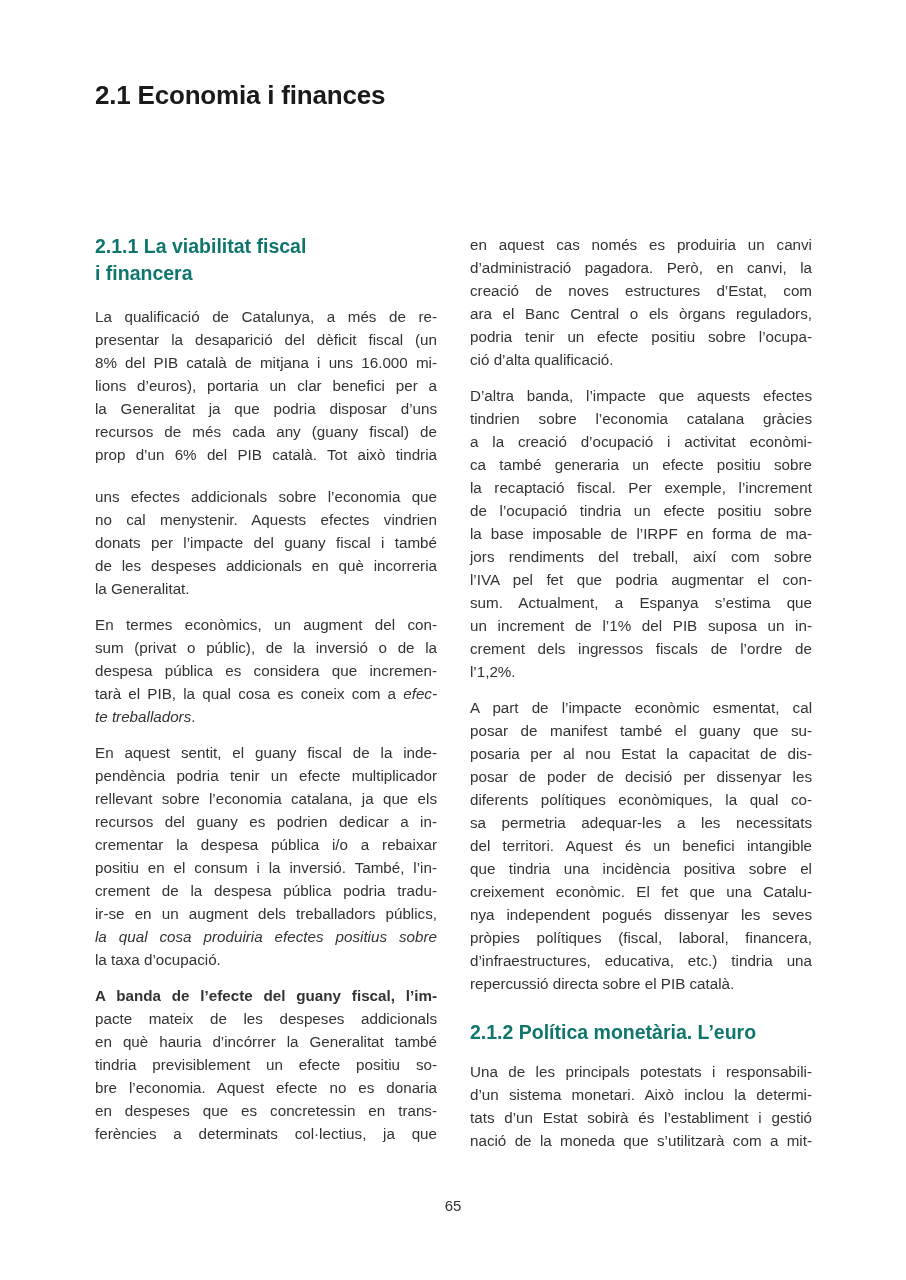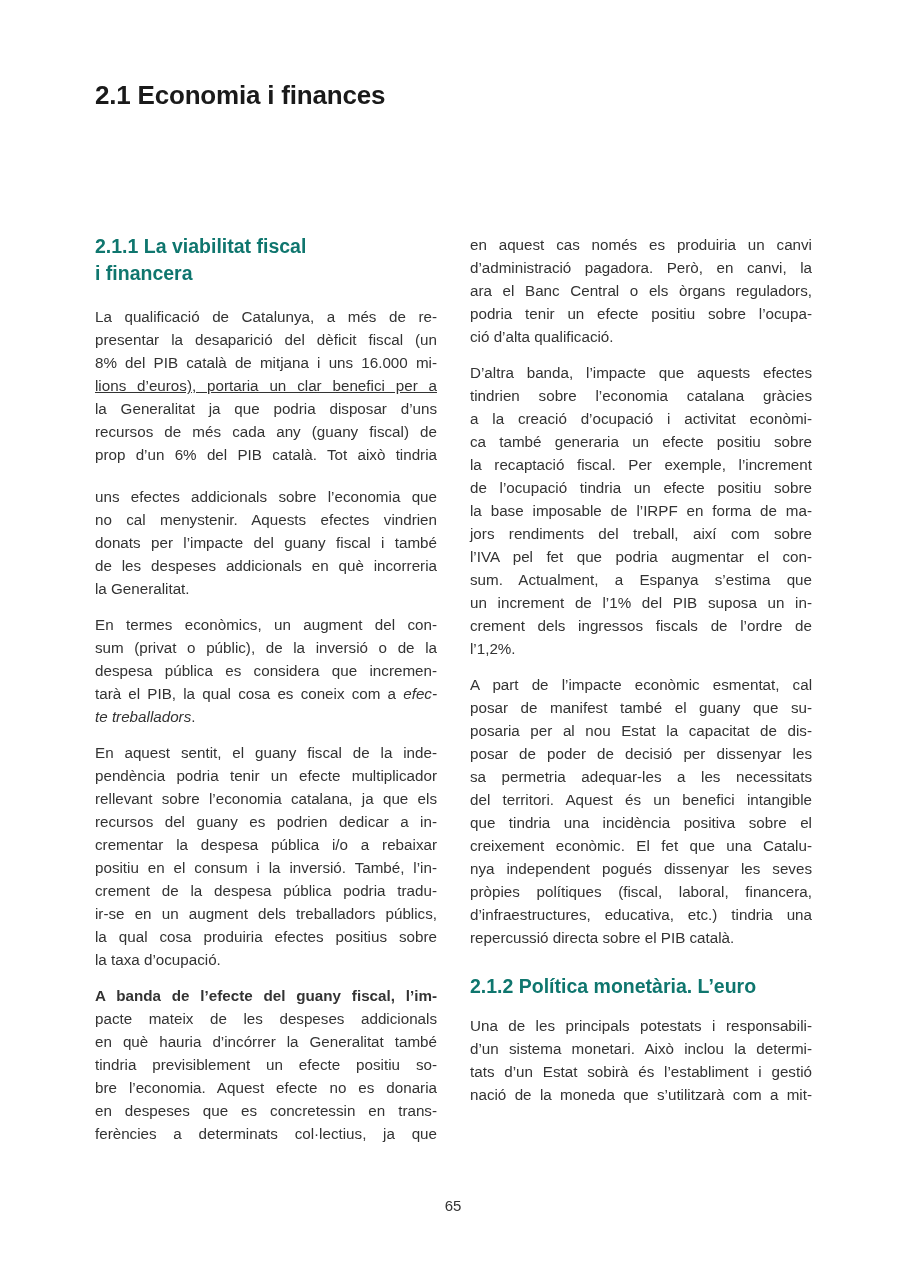--- a/index.html
+++ b/index.html
@@ -26,21 +26,21 @@
 <div class="col left">
   <div style="margin-bottom:18px;">
     <div class="h2">2.1.1  La viabilitat fiscal</div>
     <div class="h2">i financera</div>
   </div>
 
   <div class="para" style="margin-bottom:13px;">
     <div class="line" style="white-space: normal;">La qualificació de Catalunya, a més de re-</div>
     <div class="line" style="white-space: normal;">presentar la desaparició del dèficit fiscal (un</div>
     <div class="line" style="white-space: normal;">8% del PIB català de mitjana i uns 16.000 mi-</div>
-    <div class="line" style="white-space: normal; text-decoration: underline;">lions d’euros), portaria un clar benefici per a</div>
+    <div class="line" style="white-space: normal;">lions d’euros), portaria un clar benefici per a</div>
     <div class="line" style="white-space: normal;">la Generalitat ja que podria disposar d’uns</div>
     <div class="line" style="white-space: normal;">recursos de més cada any (guany fiscal) de</div>
     <div class="line" style="white-space: normal;">prop d’un 6% del PIB català. Tot això tindria</div>
     <div class="line" style="white-space: normal; margin-top: 19px;">uns efectes addicionals sobre l’economia que</div>
     <div class="line" style="white-space: normal;">no cal menystenir. Aquests efectes vindrien</div>
     <div class="line" style="white-space: normal;">donats per l’impacte del guany fiscal i també</div>
     <div class="line" style="white-space: normal;">de les despeses addicionals en què incorreria</div>
     <div class="line last" style="white-space: normal;">la Generalitat.</div>
   </div>
 
@@ -54,39 +54,40 @@
 
   <div class="para" style="margin-bottom:13px;">
     <div class="line" style="white-space: normal;">En aquest sentit, el guany fiscal de la inde-</div>
     <div class="line" style="white-space: normal;">pendència podria tenir un efecte multiplicador</div>
     <div class="line" style="white-space: normal;">rellevant sobre l’economia catalana, ja que els</div>
     <div class="line" style="white-space: normal;">recursos del guany es podrien dedicar a in-</div>
     <div class="line" style="white-space: normal;">crementar la despesa pública i/o a rebaixar</div>
     <div class="line" style="white-space: normal;">positiu en el consum i la inversió. També, l’in-</div>
     <div class="line" style="white-space: normal;">crement de la despesa pública podria tradu-</div>
     <div class="line" style="white-space: normal;">ir-se en un augment dels treballadors públics,</div>
-    <div class="line" style="white-space: normal;">la qual cosa produiria efectes positius sobre</div>
+    <div class="line" style="white-space: normal; font-style: italic;">la qual cosa produiria efectes positius sobre</div>
     <div class="line last" style="white-space: normal;">la taxa d’ocupació.</div>
   </div>
 
   <div class="para">
     <div class="line" style="white-space: normal; font-weight: bold;">A banda de l’efecte del guany fiscal, l’im-</div>
     <div class="line" style="white-space: normal;">pacte mateix de les despeses addicionals</div>
     <div class="line" style="white-space: normal;">en què hauria d’incórrer la Generalitat també</div>
     <div class="line" style="white-space: normal;">tindria previsiblement un efecte positiu so-</div>
     <div class="line" style="white-space: normal;">bre l’economia. Aquest efecte no es donaria</div>
     <div class="line" style="white-space: normal;">en despeses que es concretessin en trans-</div>
     <div class="line" style="white-space: normal;">ferències a determinats col·lectius, ja que</div>
   </div>
 </div>
 
 <div class="col right">
   <div class="para" style="margin-bottom:13px;">
     <div class="line" style="white-space: normal;">en aquest cas només es produiria un canvi</div>
     <div class="line" style="white-space: normal;">d’administració pagadora. Però, en canvi, la</div>
+    <div class="line" style="white-space: normal;">creació de noves estructures d’Estat, com</div>
     <div class="line" style="white-space: normal;">ara el Banc Central o els òrgans reguladors,</div>
     <div class="line" style="white-space: normal;">podria tenir un efecte positiu sobre l’ocupa-</div>
     <div class="line last" style="white-space: normal;">ció d’alta qualificació.</div>
   </div>
 
   <div class="para" style="margin-bottom:13px;">
     <div class="line" style="white-space: normal;">D’altra banda, l’impacte que aquests efectes</div>
     <div class="line" style="white-space: normal;">tindrien sobre l’economia catalana gràcies</div>
     <div class="line" style="white-space: normal;">a la creació d’ocupació i activitat econòmi-</div>
     <div class="line" style="white-space: normal;">ca també generaria un efecte positiu sobre</div>
@@ -99,20 +100,21 @@
     <div class="line" style="white-space: normal;">un increment de l’1% del PIB suposa un in-</div>
     <div class="line" style="white-space: normal;">crement dels ingressos fiscals de l’ordre de</div>
     <div class="line last" style="white-space: normal;">l’1,2%.</div>
   </div>
 
   <div class="para" style="margin-bottom:24px;">
     <div class="line" style="white-space: normal;">A part de l’impacte econòmic esmentat, cal</div>
     <div class="line" style="white-space: normal;">posar de manifest també el guany que su-</div>
     <div class="line" style="white-space: normal;">posaria per al nou Estat la capacitat de dis-</div>
     <div class="line" style="white-space: normal;">posar de poder de decisió per dissenyar les</div>
+    <div class="line" style="white-space: normal;">diferents polítiques econòmiques, la qual co-</div>
     <div class="line" style="white-space: normal;">sa permetria adequar-les a les necessitats</div>
     <div class="line" style="white-space: normal;">del territori. Aquest és un benefici intangible</div>
     <div class="line" style="white-space: normal;">que tindria una incidència positiva sobre el</div>
     <div class="line" style="white-space: normal;">creixement econòmic. El fet que una Catalu-</div>
     <div class="line" style="white-space: normal;">nya independent pogués dissenyar les seves</div>
     <div class="line" style="white-space: normal;">pròpies polítiques (fiscal, laboral, financera,</div>
     <div class="line" style="white-space: normal;">d’infraestructures, educativa, etc.) tindria una</div>
     <div class="line last" style="white-space: normal;">repercussió directa sobre el PIB català.</div>
   </div>
 

